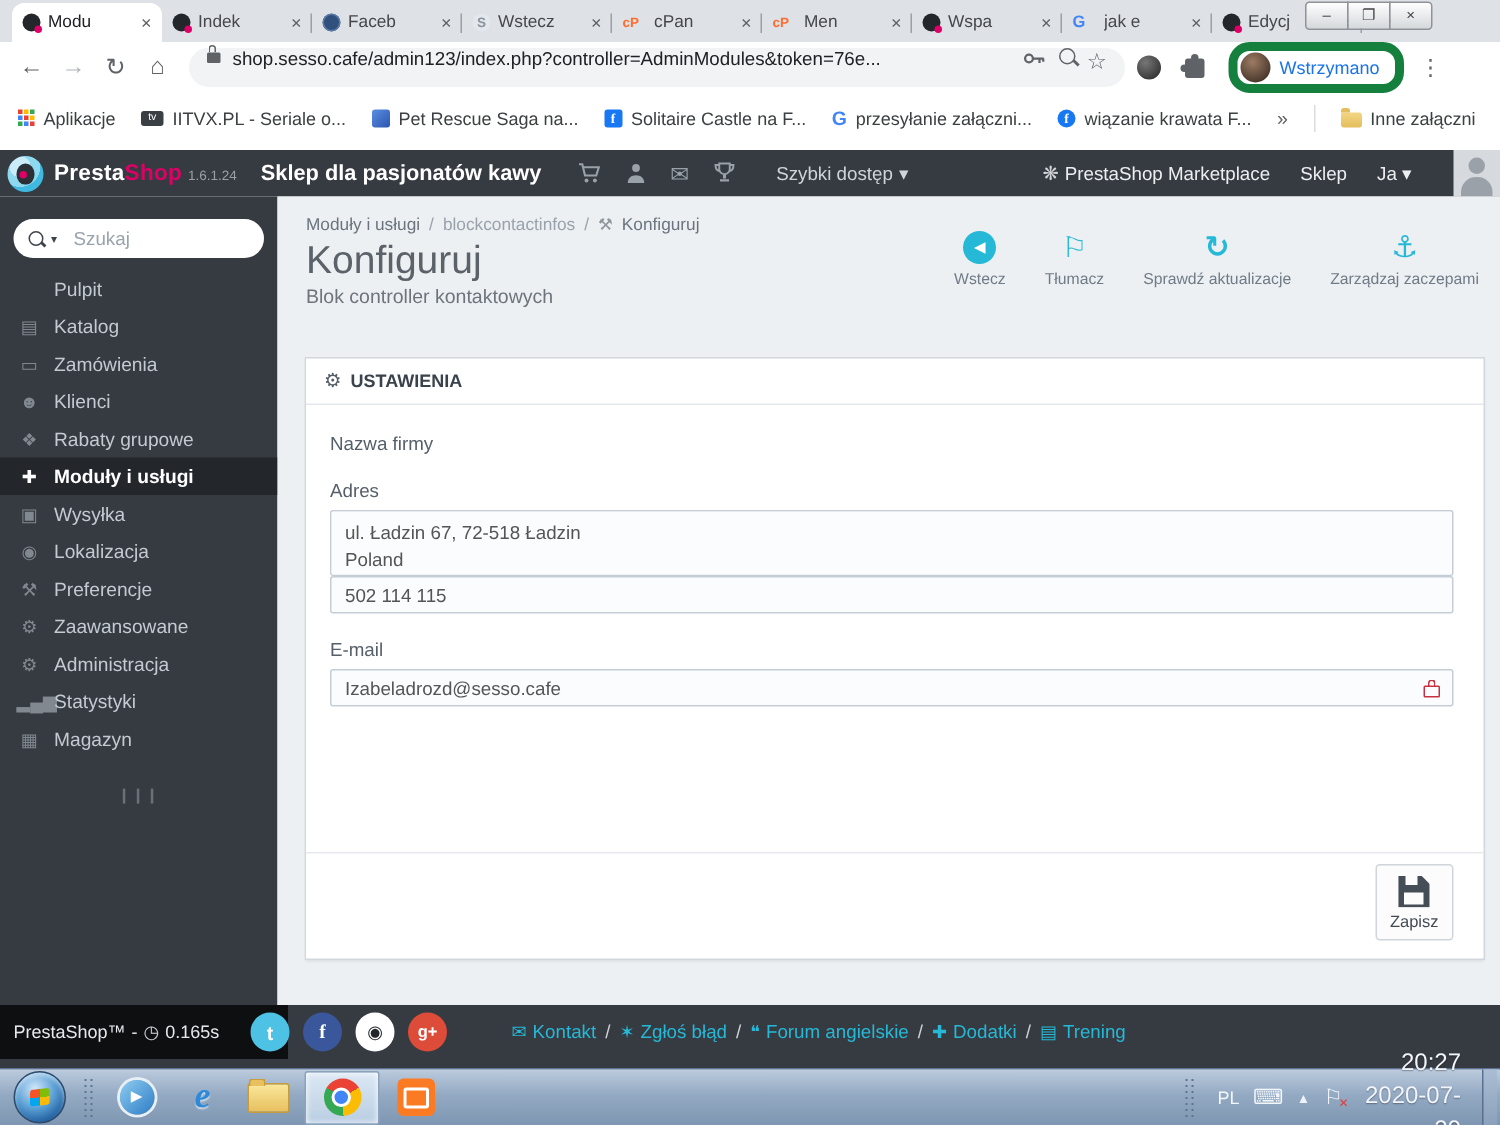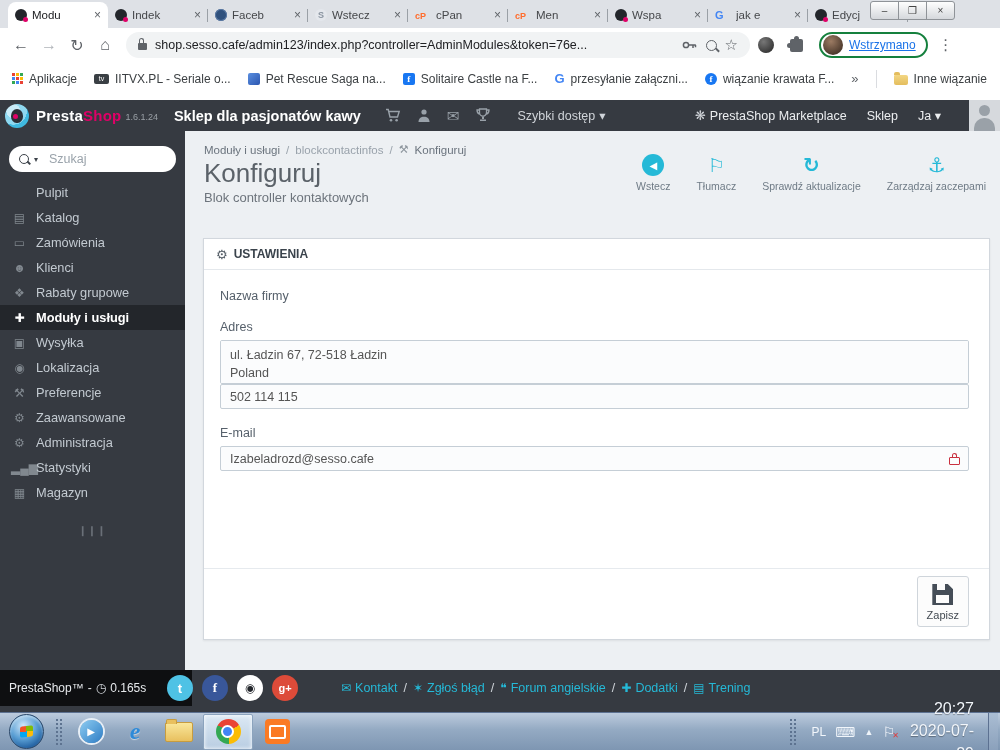--- a/index.html
+++ b/index.html
@@ -33,38 +33,38 @@
        margin-left:-1px;font-size:10px;display:flex;align-items:center;justify-content:center;color:#444;}
   .win-btn:first-child{border-radius:3px 0 0 3px;}
   .win-btn:last-child{border-radius:0 3px 3px 0;}
 
   
   .chrome-bar{position:absolute;top:28px;left:0;right:0;height:34px;background:#fff;
        display:flex;align-items:center;padding:0 8px;gap:2px;}
   .nav-ic{width:26px;text-align:center;font-size:16px;color:#5f6368;flex:none;}
   .nav-ic.disabled{color:#b0b4b9;}
   .urlbar{width:600px;height:26px;border-radius:13px;background:#f1f3f4;display:flex;
-       align-items:center;padding:0 12px;gap:8px;margin-left:6px;flex:none;}
+       padding:0 12px;gap:8px;margin-left:6px;flex:none;}
   .padlock{position:relative;width:9px;height:7px;border-radius:1px;background:#5f6368;flex:none;margin-top:3px;}
   .padlock::before{content:"";position:absolute;left:1px;top:-5px;width:5px;height:5px;
        border:1.5px solid #5f6368;border-bottom:none;border-radius:4px 4px 0 0;box-sizing:border-box;}
   .padlock.red{background:none;border:1.5px solid #c9303f;width:11px;height:8px;box-sizing:border-box;}
   .padlock.red::before{left:1.5px;top:-5px;border-color:#c9303f;}
   .url-text{flex:1;font-size:12.5px;color:#202124;white-space:nowrap;overflow:hidden;}
   .key-ic{width:16px;height:14px;flex:none;}
   .mag-ic{position:relative;width:9px;height:9px;border:1.5px solid #5f6368;border-radius:50%;flex:none;}
   .mag-ic::after{content:"";position:absolute;left:8px;top:8px;width:5px;height:1.5px;background:#5f6368;transform:rotate(45deg);}
   .star-ic{font-size:15px;color:#5f6368;flex:none;}
   .ext-ball{width:16px;height:16px;border-radius:50%;background:radial-gradient(circle at 35% 30%,#777,#222);margin:0 6px;flex:none;}
   .puzzle-ic{position:relative;width:13px;height:13px;background:#5f6368;border-radius:2px;margin:0 8px;flex:none;}
   .puzzle-ic::before,.puzzle-ic::after{content:"";position:absolute;width:5px;height:5px;border-radius:50%;background:#5f6368;}
   .puzzle-ic::before{top:-3px;left:4px;}
   .puzzle-ic::after{left:-3px;top:4px;}
-  .profile-chip{display:flex;align-items:center;gap:6px;border:2px solid #15803d;padding:1px 10px 1px 2px;
-       border-radius:14px;color:#1a73e8;font-size:12px;margin:0 6px;flex:none;text-decoration:underline;}
+  .profile-chip{display:flex;align-items:center;gap:6px;border:6px solid #15803d;padding:1px 10px 1px 2px;
+       border-radius:14px;color:#1a73e8;font-size:12px;margin:0 6px;flex:none;}
   .chip-avatar{width:20px;height:20px;border-radius:50%;background:radial-gradient(circle at 40% 32%,#9c7b63,#4a382c 75%);}
   .more-ic{font-size:15px;color:#5f6368;width:20px;text-align:center;}
 
   
   .bookmarks{position:absolute;top:62px;left:0;right:0;height:33px;background:#fff;
        display:flex;align-items:center;gap:17px;padding:0 12px;font-size:12px;color:#3c4043;}
   .bm{display:flex;align-items:center;gap:6px;white-space:nowrap;}
   .apps-ic{width:3px;height:3px;background:#e94235;margin:0 8px 8px 0;
        box-shadow:4px 0 #fbbc04,8px 0 #34a853,0 4px #4285f4,4px 4px #e94235,8px 4px #fbbc04,0 8px #34a853,4px 8px #4285f4,8px 8px #e94235;}
   .tv-ic{width:15px;height:10px;background:#3a3f44;border-radius:2px;position:relative;}
@@ -316,21 +316,21 @@
       <span>przesyłanie załączni...</span>
     </div>
     <div class="bm">
       <span class="fbcir-ic"></span>
       <span>wiązanie krawata  F...</span>
     </div>
     <span class="bm-overflow">»</span>
     <span class="bm-sep"></span>
     <div class="bm">
       <span class="folder-ic"></span>
-      <span>Inne wiązanie</span>
+      <span>Inne załączni</span>
     </div>
   </div>
 
   <div class="ps-header">
     <span class="ps-logo"></span>
     <span class="brand"><span>Presta</span><span class="b2">Shop</span></span>
     <span class="version">1.6.1.24</span>
     <span class="shop-name">Sklep dla pasjonatów kawy</span>
     <span class="hd-ic">
       <svg width="16" height="15" viewBox="0 0 16 15">

